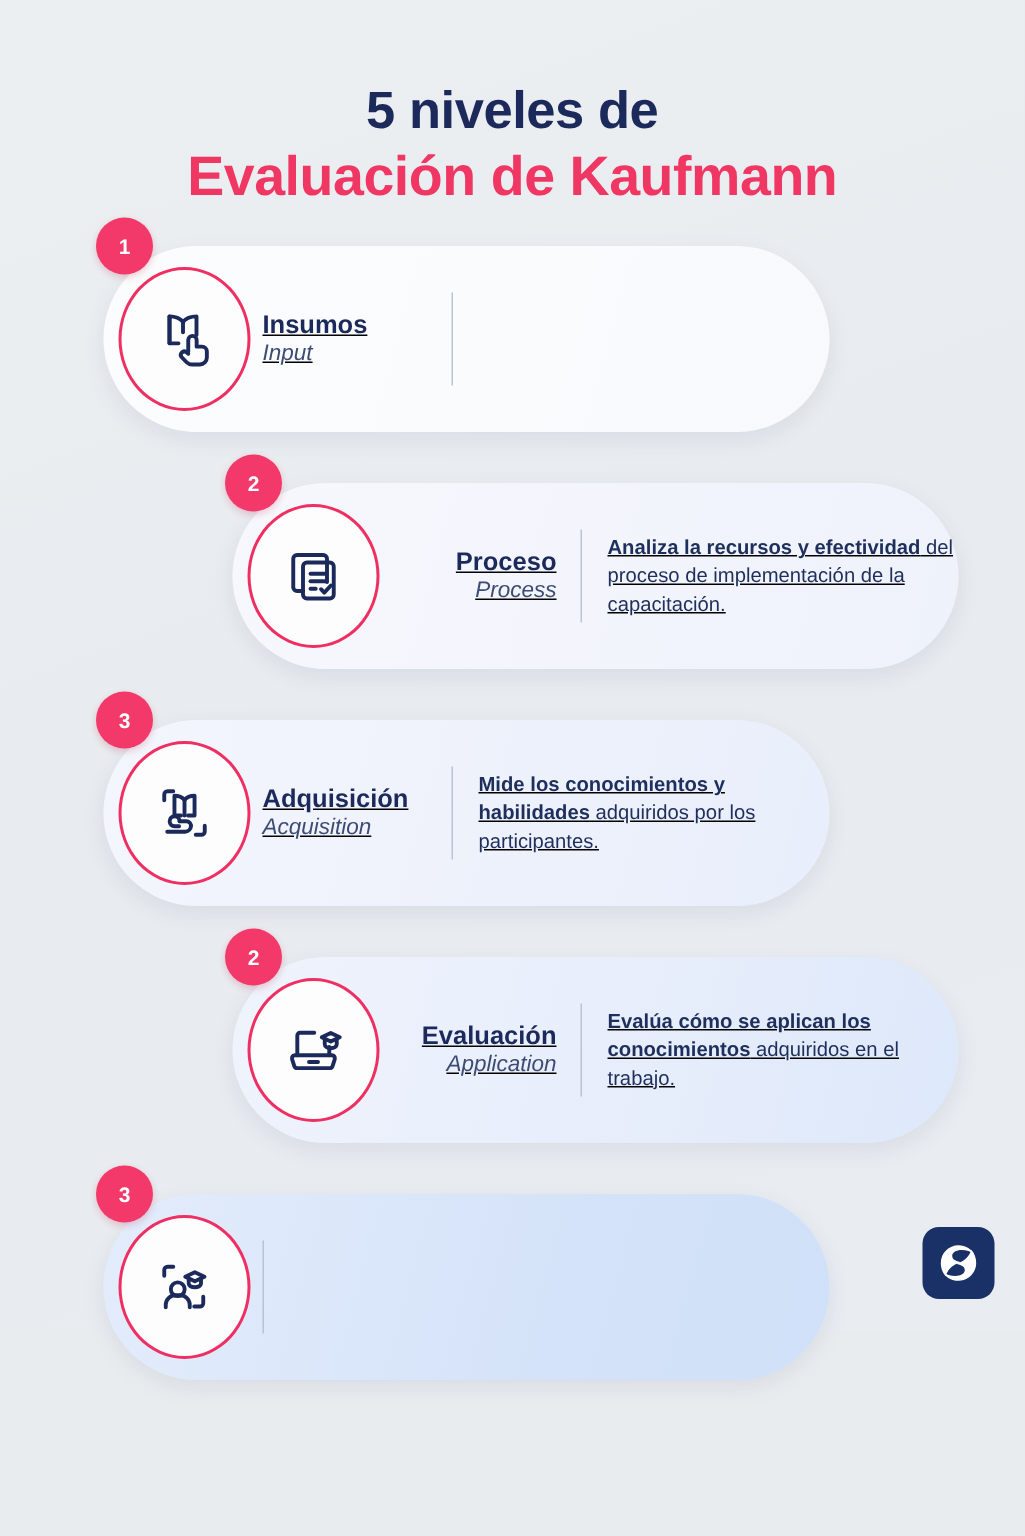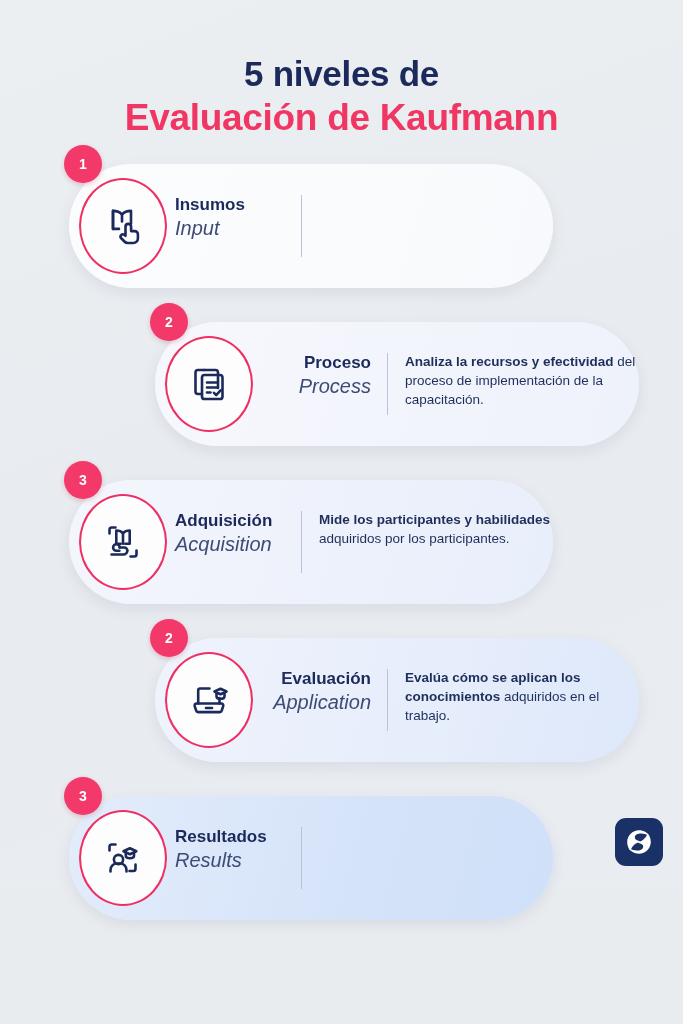--- a/index.html
+++ b/index.html
@@ -108,40 +108,42 @@
     display: flex;
     align-items: center;
     justify-content: center;
     z-index: 3;
   }
   .icon-circle svg { display: block; }
 
   
   .card-body {
     display: flex;
+    align-items: center;
     padding-left: 106px;
     width: 100%;
     box-sizing: border-box;
+    text-decoration: underline;
   }
 
   .labels {
     flex: 0 0 auto;
     min-width: 110px;
     padding-right: 16px;
     text-align: left;
   }
   .label-es {
     font-size: 17px;
     font-weight: bold;
     color: #1b2a5b;
     line-height: 1.22;
     white-space: nowrap;
   }
   .label-en {
-    font-size: 20px;
+    font-size: 15px;
     font-style: italic;
     color: #3d4c74;
     line-height: 1.25;
     white-space: nowrap;
   }
 
   .divider {
     flex: 0 0 auto;
     width: 1px;
     height: 62px;
@@ -247,21 +249,21 @@
             <path d="M30.3 34.5a3 3 0 0 0-3-3h-4.6"></path>
             <path d="M22.7 31.5a3.3 3.3 0 1 0-3.3 3.3h3"></path>
           </svg>
         </div>
         <div class="card-body">
           <div class="labels">
             <div class="label-es">Adquisición</div>
             <div class="label-en">Acquisition</div>
           </div>
           <div class="divider"></div>
-          <div class="desc"><b>Mide los participantes y habilidades</b><span> adquiridos por los participantes.</span></div>
+          <div class="desc"><b>Mide los conocimientos y habilidades</b><span> adquiridos por los participantes.</span></div>
         </div>
       </div>
     </div>
 
     <div class="card-wrap offset-right">
       <div class="card tone-4">
         <div class="badge">2</div>
         <div class="icon-circle">
           <svg width="52" height="52" viewBox="0 0 52 52" fill="none" stroke="#1b2a5b" stroke-width="2.6" stroke-linecap="round" stroke-linejoin="round">
             <path d="M26.5 14.5H17a1.8 1.8 0 0 0-1.8 1.8v13.2"></path>
@@ -290,24 +292,20 @@
           <svg width="52" height="52" viewBox="0 0 52 52" fill="none" stroke="#1b2a5b" stroke-width="2.6" stroke-linecap="round" stroke-linejoin="round">
             <path d="M18.5 12.5h-3.8a2.2 2.2 0 0 0-2.2 2.2v3.8"></path>
             <path d="M38.5 32.5v4.3a2.2 2.2 0 0 1-2.2 2.2h-3.8"></path>
             <circle cx="21.5" cy="27.5" r="4.6"></circle>
             <path d="M13.5 39.5v-1.6a6.4 6.4 0 0 1 6.4-6.4h3.2a6.4 6.4 0 0 1 6.4 6.4v1.6"></path>
             <path d="M26.5 19.2l6.4-3 6.4 3-6.4 3z"></path>
             <path d="M28.8 20.3v3.4c0 1.4 1.8 2.5 4.1 2.5s4.1-1.1 4.1-2.5v-3.4"></path>
           </svg>
         </div>
         <div class="card-body">
-          <div class="labels">
-            <div class="label-es">Resultados</div>
-            <div class="label-en">Results</div>
-          </div>
           <div class="divider"></div>
         </div>
       </div>
     </div>
 
   </div>
 
   <div class="logo">
     <svg width="34" height="34" viewBox="0 0 34 34" fill="#ffffff">
       <path d="M17 5.2c4.6 0 8.6 2.4 10.3 5.7-2.1-1.6-5-2.5-8.2-2.5-3.6 0-6.3 1.5-6.3 3.9 0 2.1 1.8 3.1 5.3 4l.7.2c-5.4 1.3-9.3 4.9-10.2 9.3C6.3 23.4 5.2 20.4 5.2 17 5.2 10.5 10.5 5.2 17 5.2z"></path>

